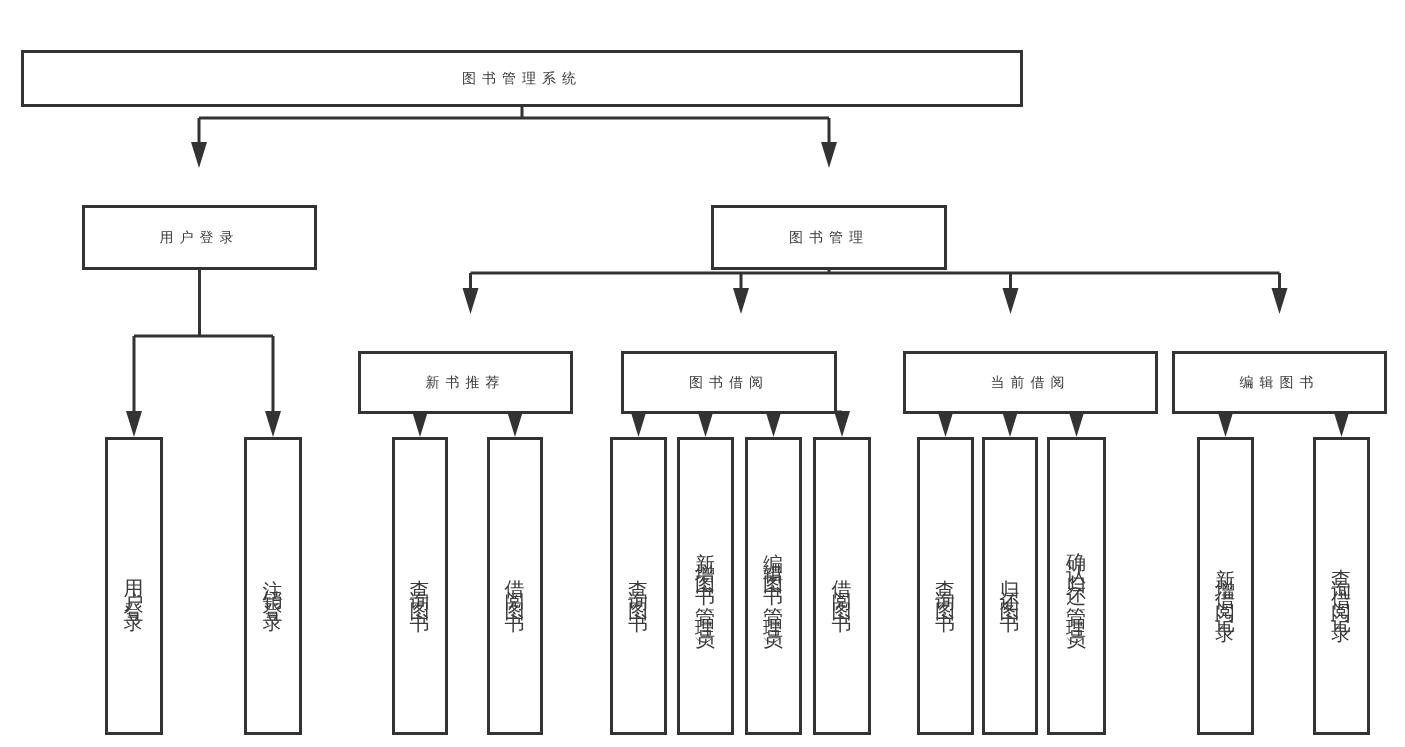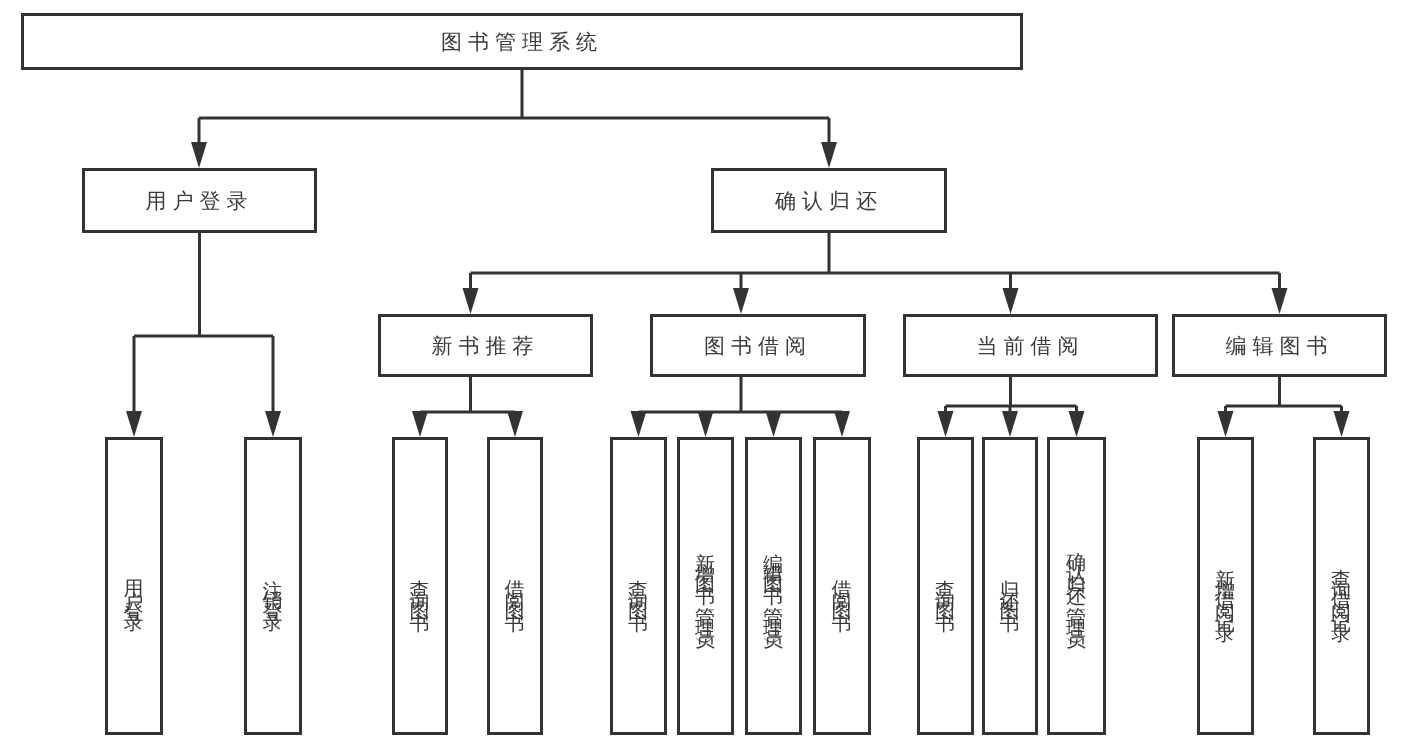--- a/index.html
+++ b/index.html
@@ -21,23 +21,24 @@
   }
   .box{
     position:absolute;
     background:#ffffff;
     border:3px solid var(--line);
     display:flex;align-items:center;justify-content:center;
     color:var(--text);
     text-align:center;
   }
   .h{
-    font-size:21px;
+    font-size:14px;
     letter-spacing:6px;
     white-space:nowrap;
+    margin-top:37px;
   }
   .v{
     font-size:20px;
   }
   .v .vtxt{
     writing-mode:vertical-lr;
     text-orientation:mixed;
     letter-spacing:11px;
     line-height:1;
   }
@@ -102,24 +103,24 @@
          M937.5 411 L953.5 411 L945.5 437 Z
          M1002 411 L1018 411 L1010 437 Z
          M1068.5 411 L1084.5 411 L1076.5 437 Z
          M1217.5 411 L1233.5 411 L1225.5 437 Z
          M1333.5 411 L1349.5 411 L1341.5 437 Z" fill="#333333"></path>
   </svg>
 
   <div class="box h" style="left:21px;top:13px;width:1002px;height:57px;">图书管理系统</div>
 
   <div class="box h" style="left:82px;top:168px;width:235px;height:65px;">用户登录</div>
-  <div class="box h" style="left:711px;top:168px;width:236px;height:65px;">确认归还</div>
+  <div class="box h" style="left:711px;top:168px;width:236px;height:65px;">图书管理</div>
 
-  <div class="box h" style="left:378px;top:314px;width:215px;height:63px;">新书推荐</div>
-  <div class="box h" style="left:650px;top:314px;width:216px;height:63px;">图书借阅</div>
+  <div class="box h" style="left:358px;top:314px;width:215px;height:63px;">新书推荐</div>
+  <div class="box h" style="left:621px;top:314px;width:216px;height:63px;">图书借阅</div>
   <div class="box h" style="left:903px;top:314px;width:255px;height:63px;">当前借阅</div>
   <div class="box h" style="left:1172px;top:314px;width:215px;height:63px;">编辑图书</div>
 
   <div class="box v" style="left:105px;top:437px;width:58px;height:298px;">
     <span class="vtxt">用户登录</span>
   </div>
   <div class="box v" style="left:244px;top:437px;width:58px;height:298px;">
     <span class="vtxt">注销登录</span>
   </div>
 

